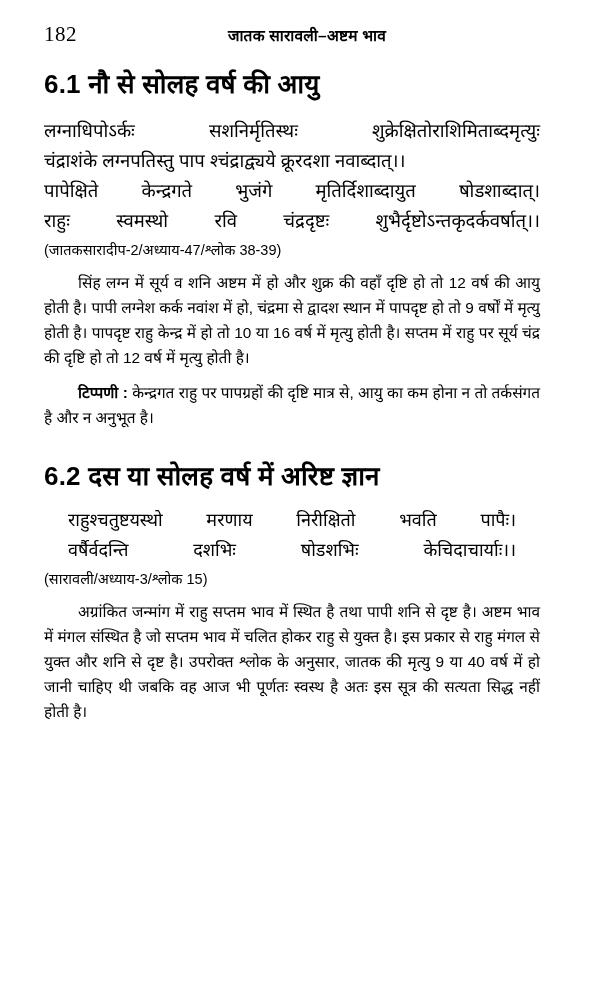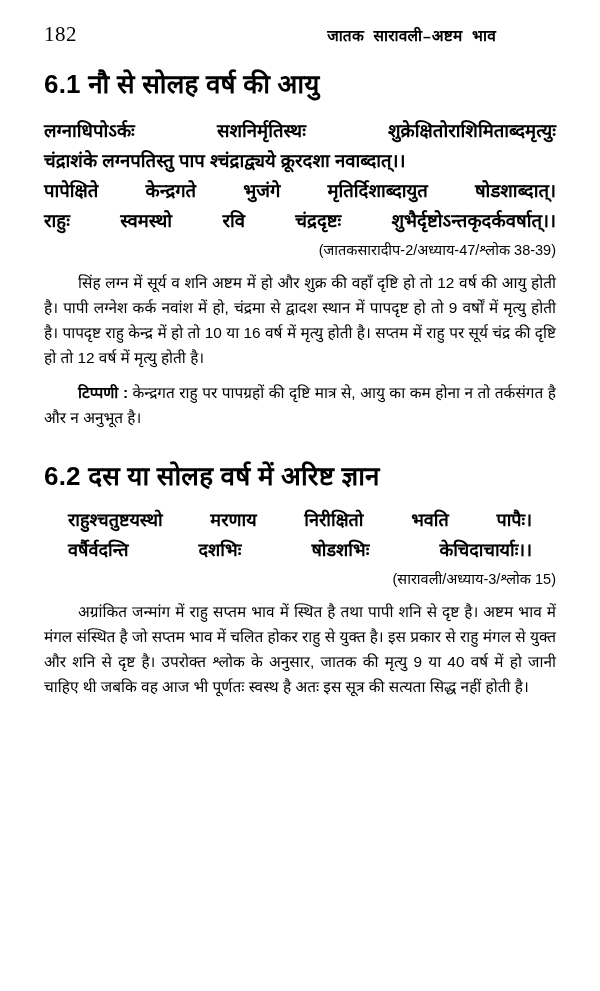--- a/index.html
+++ b/index.html
@@ -12,81 +12,80 @@
     height: 991px;
     overflow: hidden;
     font-family: "Liberation Serif", serif;
     color: #000000;
   }
   .page {
     position: relative;
     width: 600px;
     height: 991px;
     box-sizing: border-box;
-    padding: 22px 44px 0 44px;
+    padding: 22px 60px 0 44px;
   }
   .header-row {
     display: flex;
     align-items: baseline;
     margin-bottom: 18px;
   }
   .page-number {
     font-family: "Liberation Serif", serif;
     font-size: 21px;
     font-weight: 400;
     letter-spacing: 0.5px;
     width: 90px;
     flex: 0 0 auto;
   }
   .running-head {
     flex: 1 1 auto;
-    text-align: right;
-    font-family: Liberation Mono, monospace;
+    text-align: center;
+    font-family: Liberation Sans, sans-serif;
     font-size: 15.5px;
     font-weight: 700;
     letter-spacing: 0.2px;
     padding-right: 60px;
     white-space: nowrap;
   }
   h2.section-title {
     font-family: "Liberation Sans", sans-serif;
     font-weight: 700;
     font-size: 26px;
     text-align: left;
     margin: 6px 0 16px 0;
     letter-spacing: 0.2px;
   }
   h2.section-title-2 {
     margin-top: 26px;
     margin-bottom: 14px;
   }
   .verse {
     font-family: "Liberation Sans", sans-serif;
-    font-weight: 700;
+    font-weight: 400;
     font-size: 18.5px;
     line-height: 1.52;
     text-align: justify;
     margin: 0 0 2px 0;
   }
   .verse.v-center {
     text-align: justify;
     text-align-last: justify;
   }
   .verse-block {
     margin-bottom: 4px;
   }
   .verse-block-2 {
     padding: 0 24px;
     font-size: 18px;
   }
   .verse-block-2 .verse {
     font-size: 18px;
   }
   .source {
-    text-align: right;
     font-family: "Liberation Sans", sans-serif;
     font-size: 14.5px;
     font-weight: 400;
     margin: 2px 0 12px 0;
   }
   p.body-text {
     font-family: "Liberation Sans", sans-serif;
     font-size: 15.4px;
     line-height: 1.62;
     text-align: justify;

